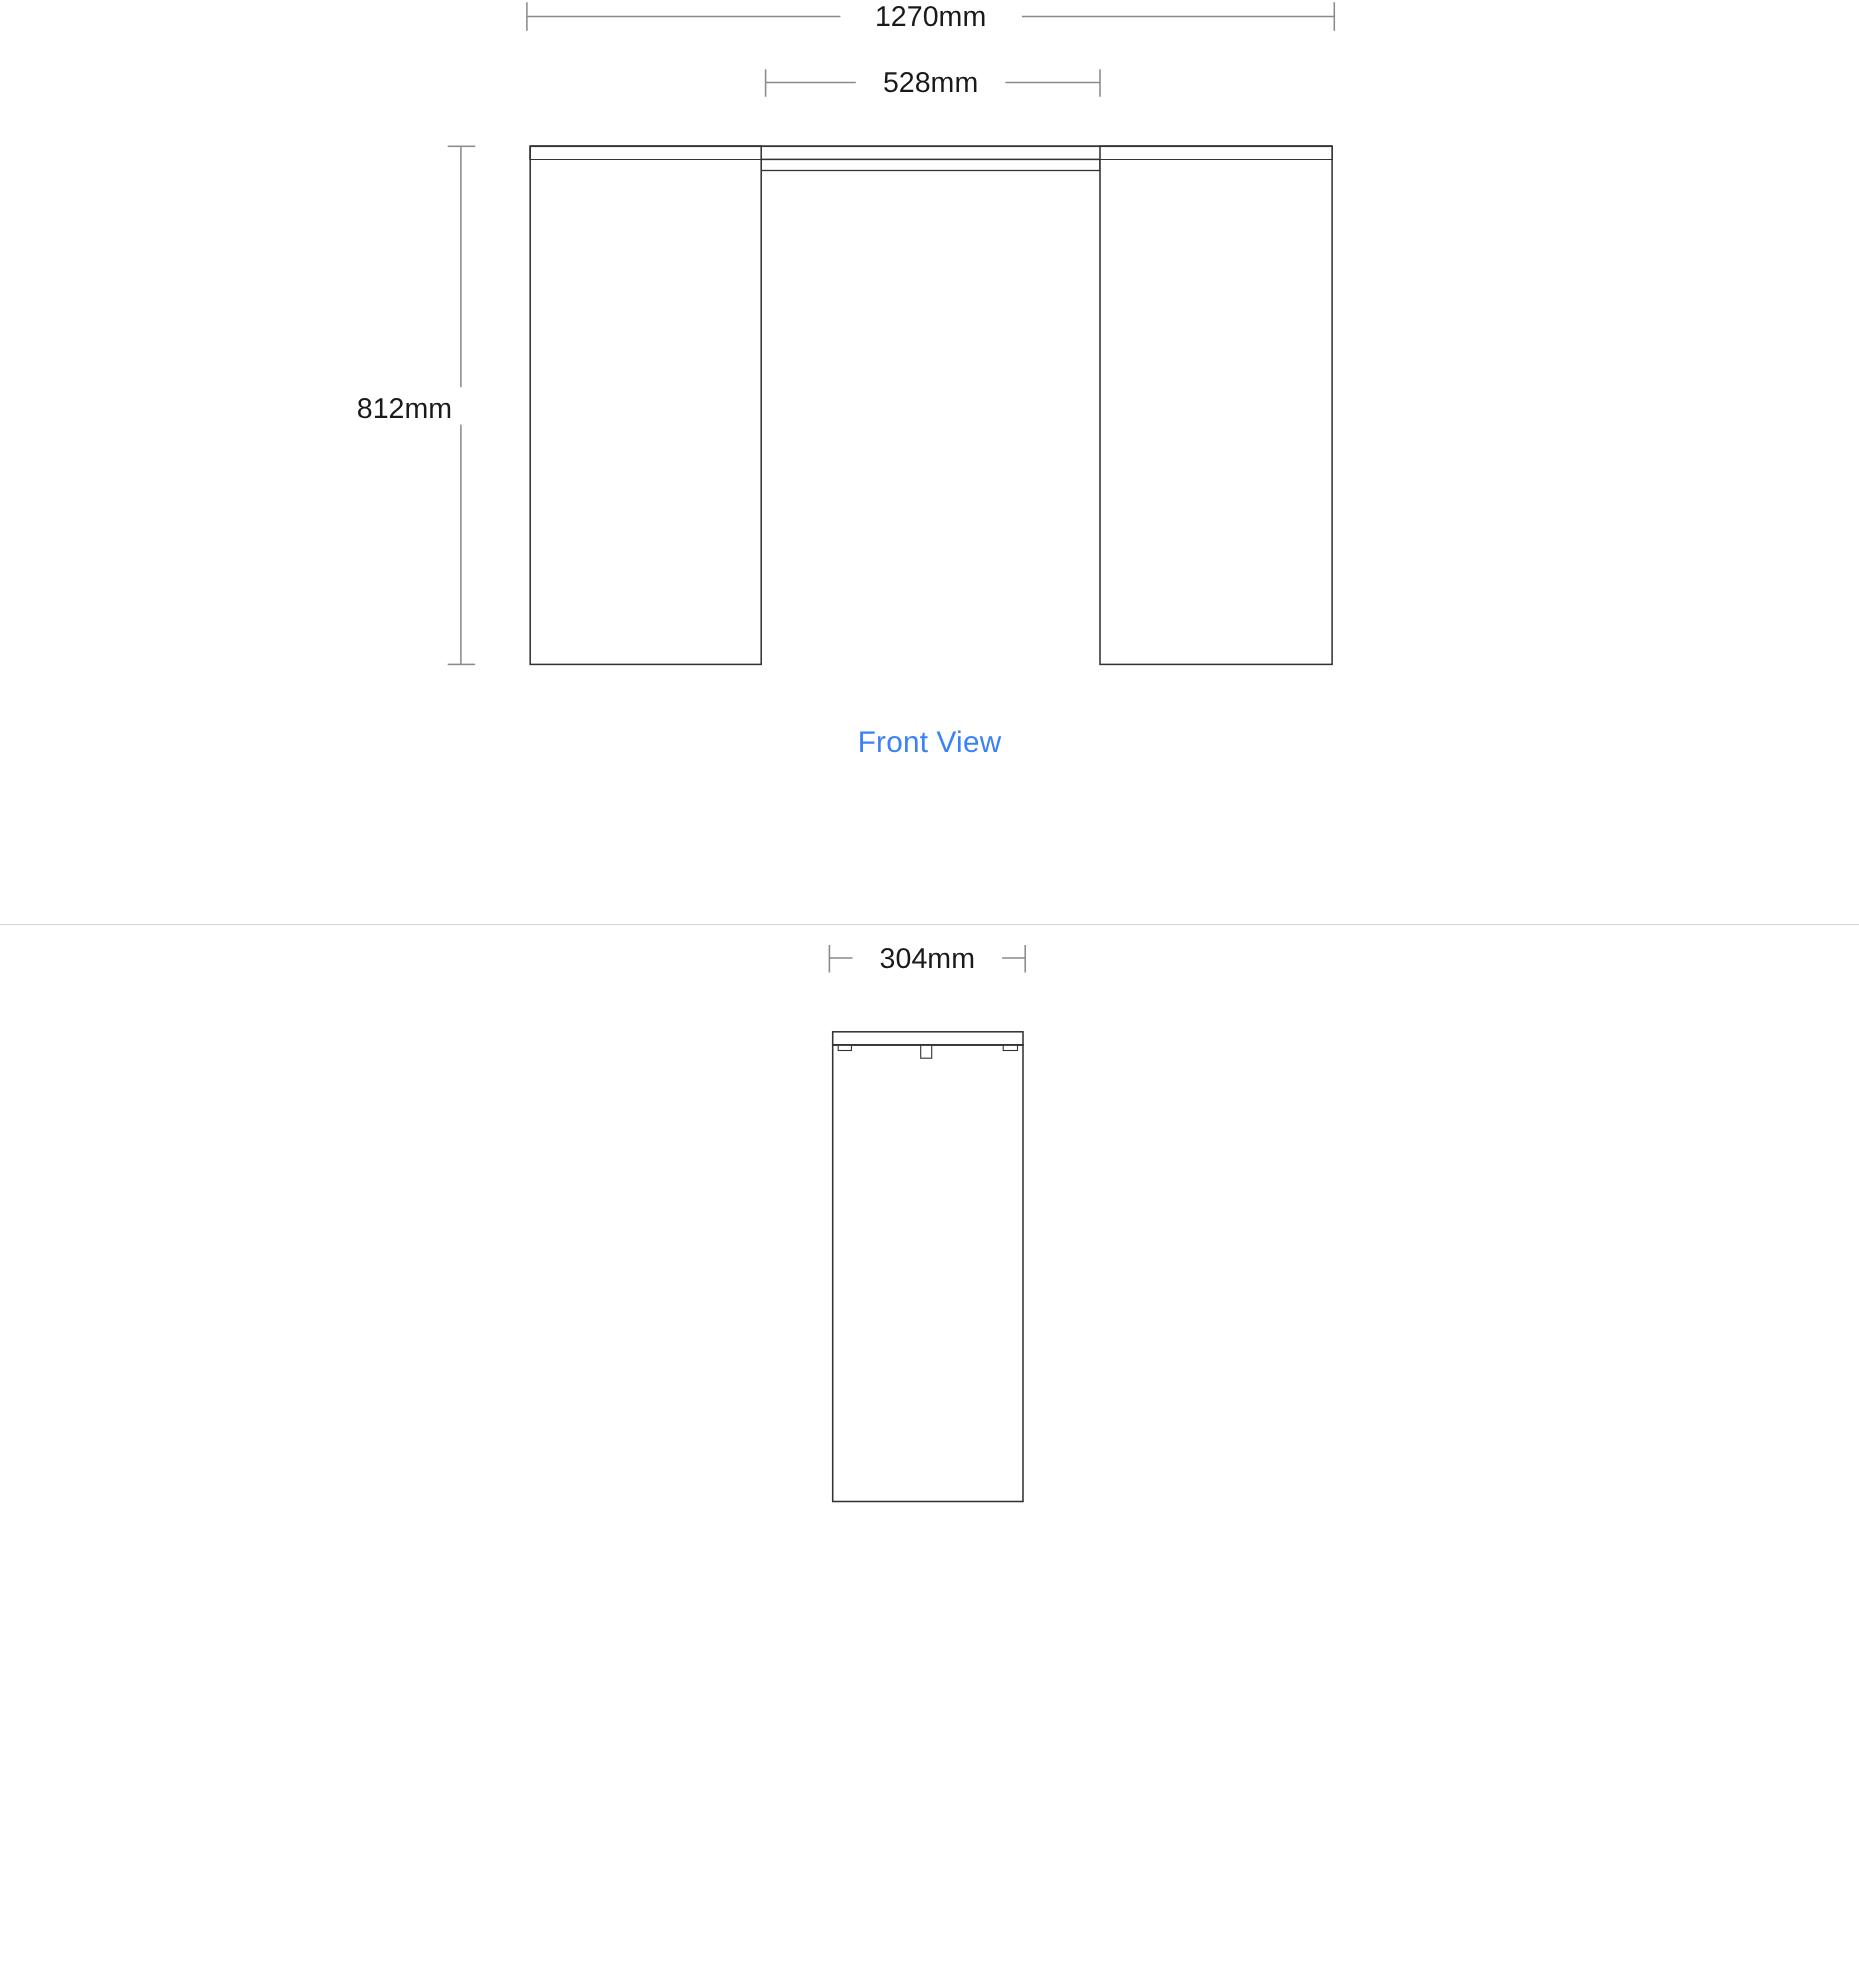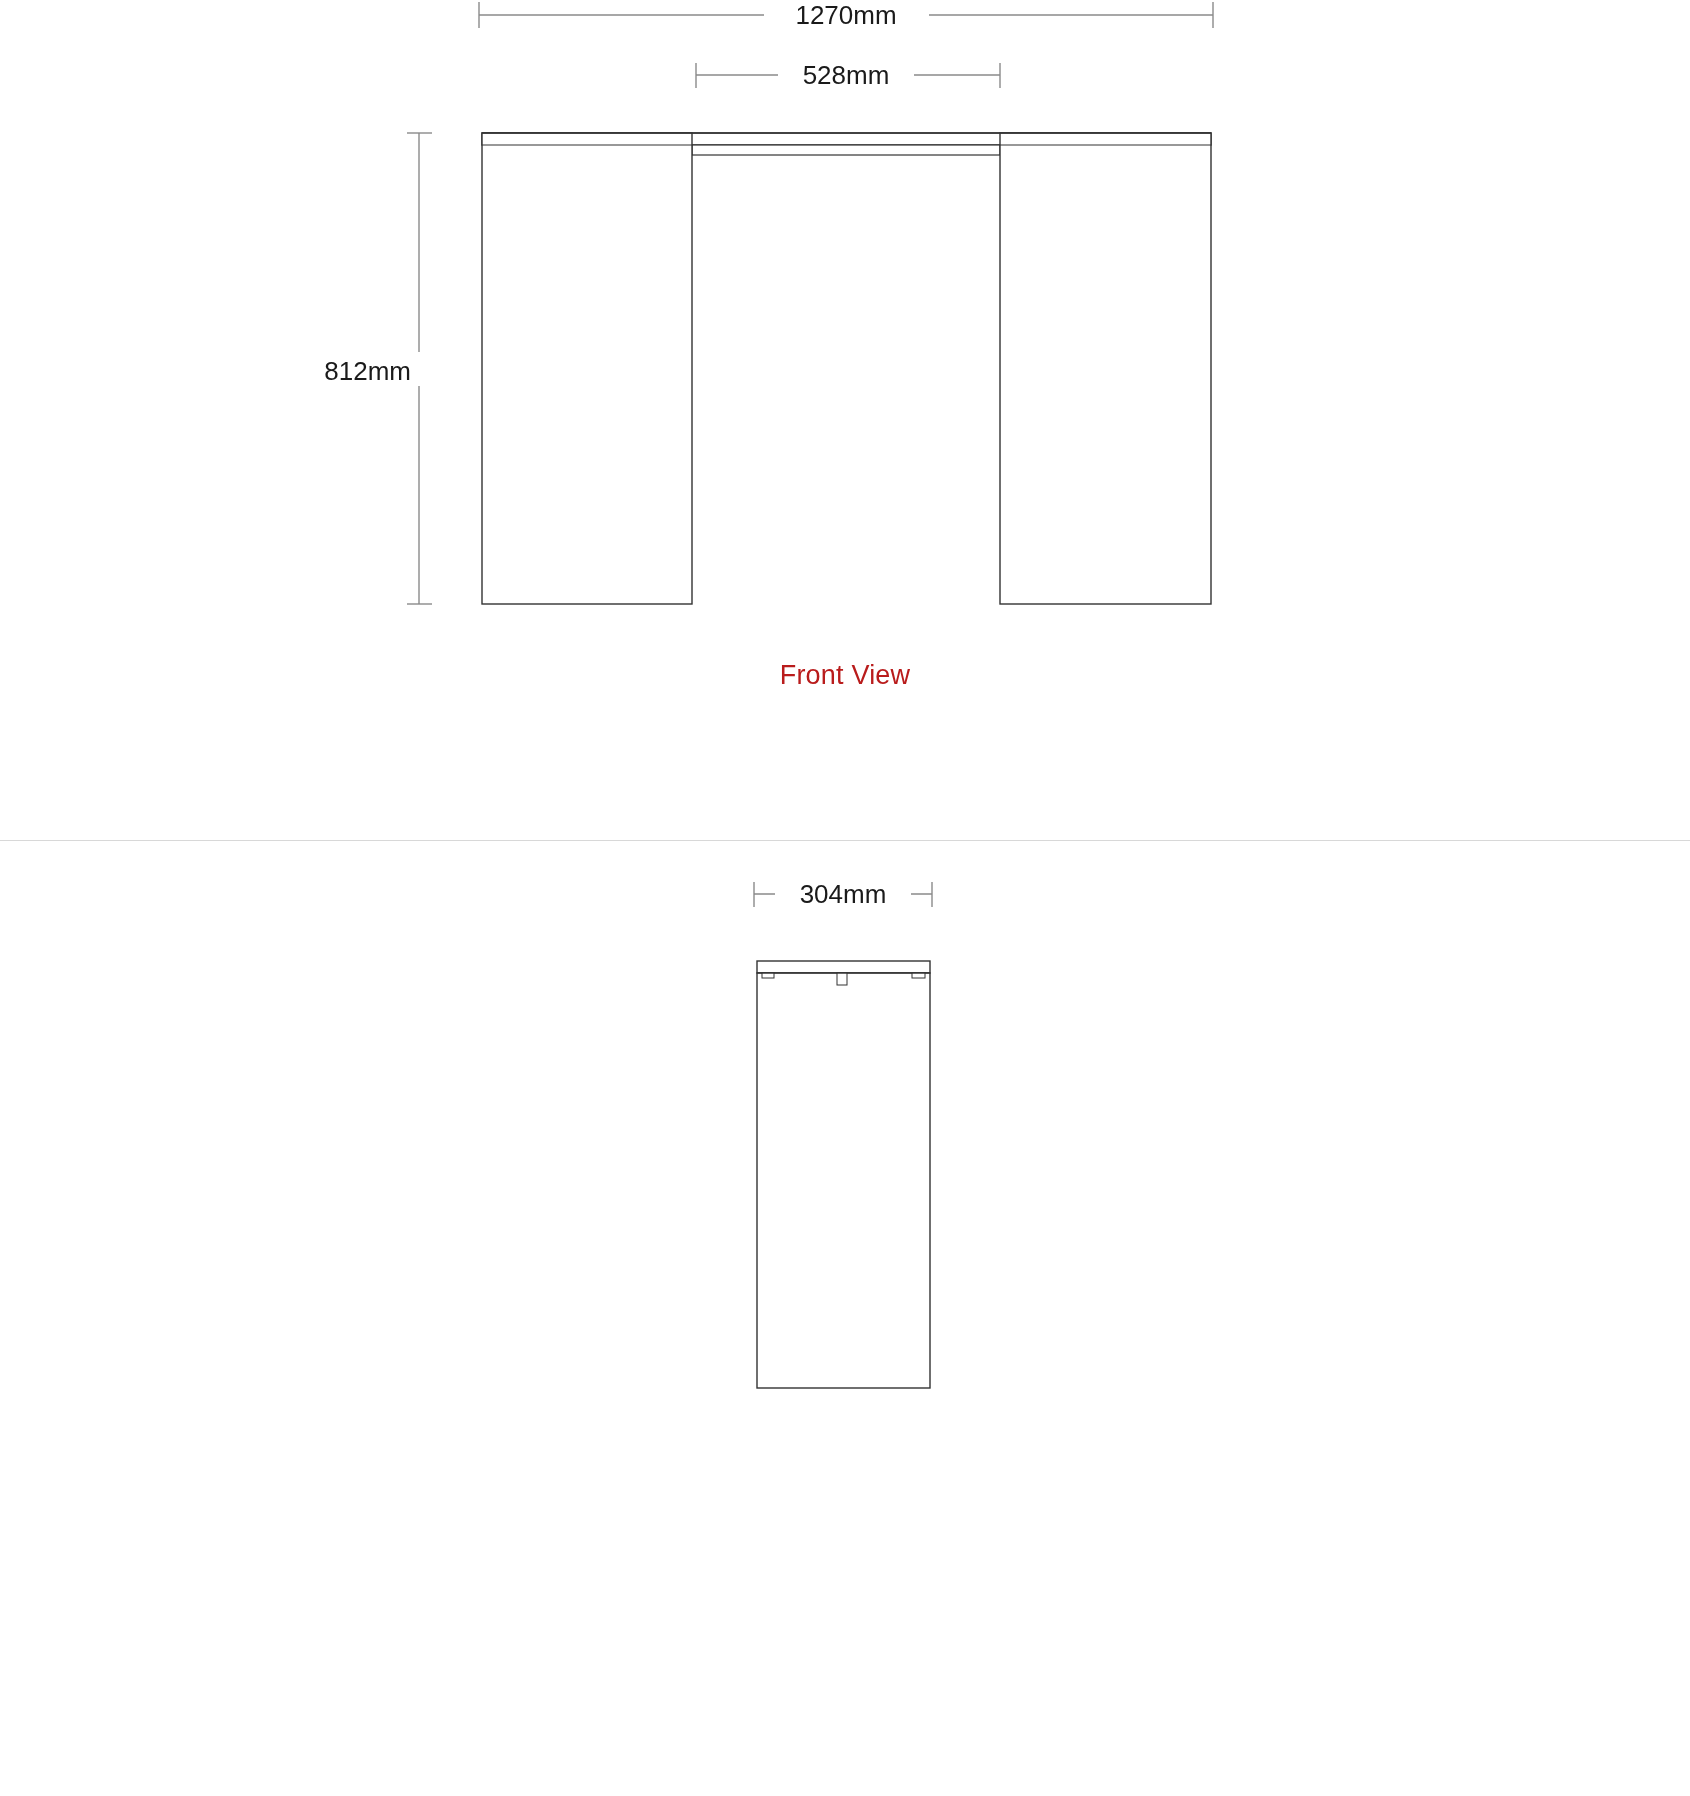--- a/index.html
+++ b/index.html
@@ -22,38 +22,38 @@
     height: 1452px;
   }
 
   .view-panel {
     position: absolute;
     left: 0;
     width: 1690px;
   }
 
   #front-panel { top: 0; height: 840px; }
-  #side-panel  { top: 841px; height: 955px; }
+  #side-panel  { top: 818px; height: 955px; }
 
   .divider {
     position: absolute;
     left: 0;
     top: 840px;
     width: 1690px;
     height: 1px;
     background: #d8d8d8;
   }
 
   .view-caption {
     position: absolute;
     width: 100%;
     text-align: center;
     font-size: 27px;
     letter-spacing: 0.2px;
-    color: #b91c1c;
+    color: #3b82f6;
   }
 
   svg { display: block; }
 
   .dim-text {
     font-family: "Liberation Sans", sans-serif;
     font-size: 26px;
     fill: #1a1a1a;
   }
 </style>

